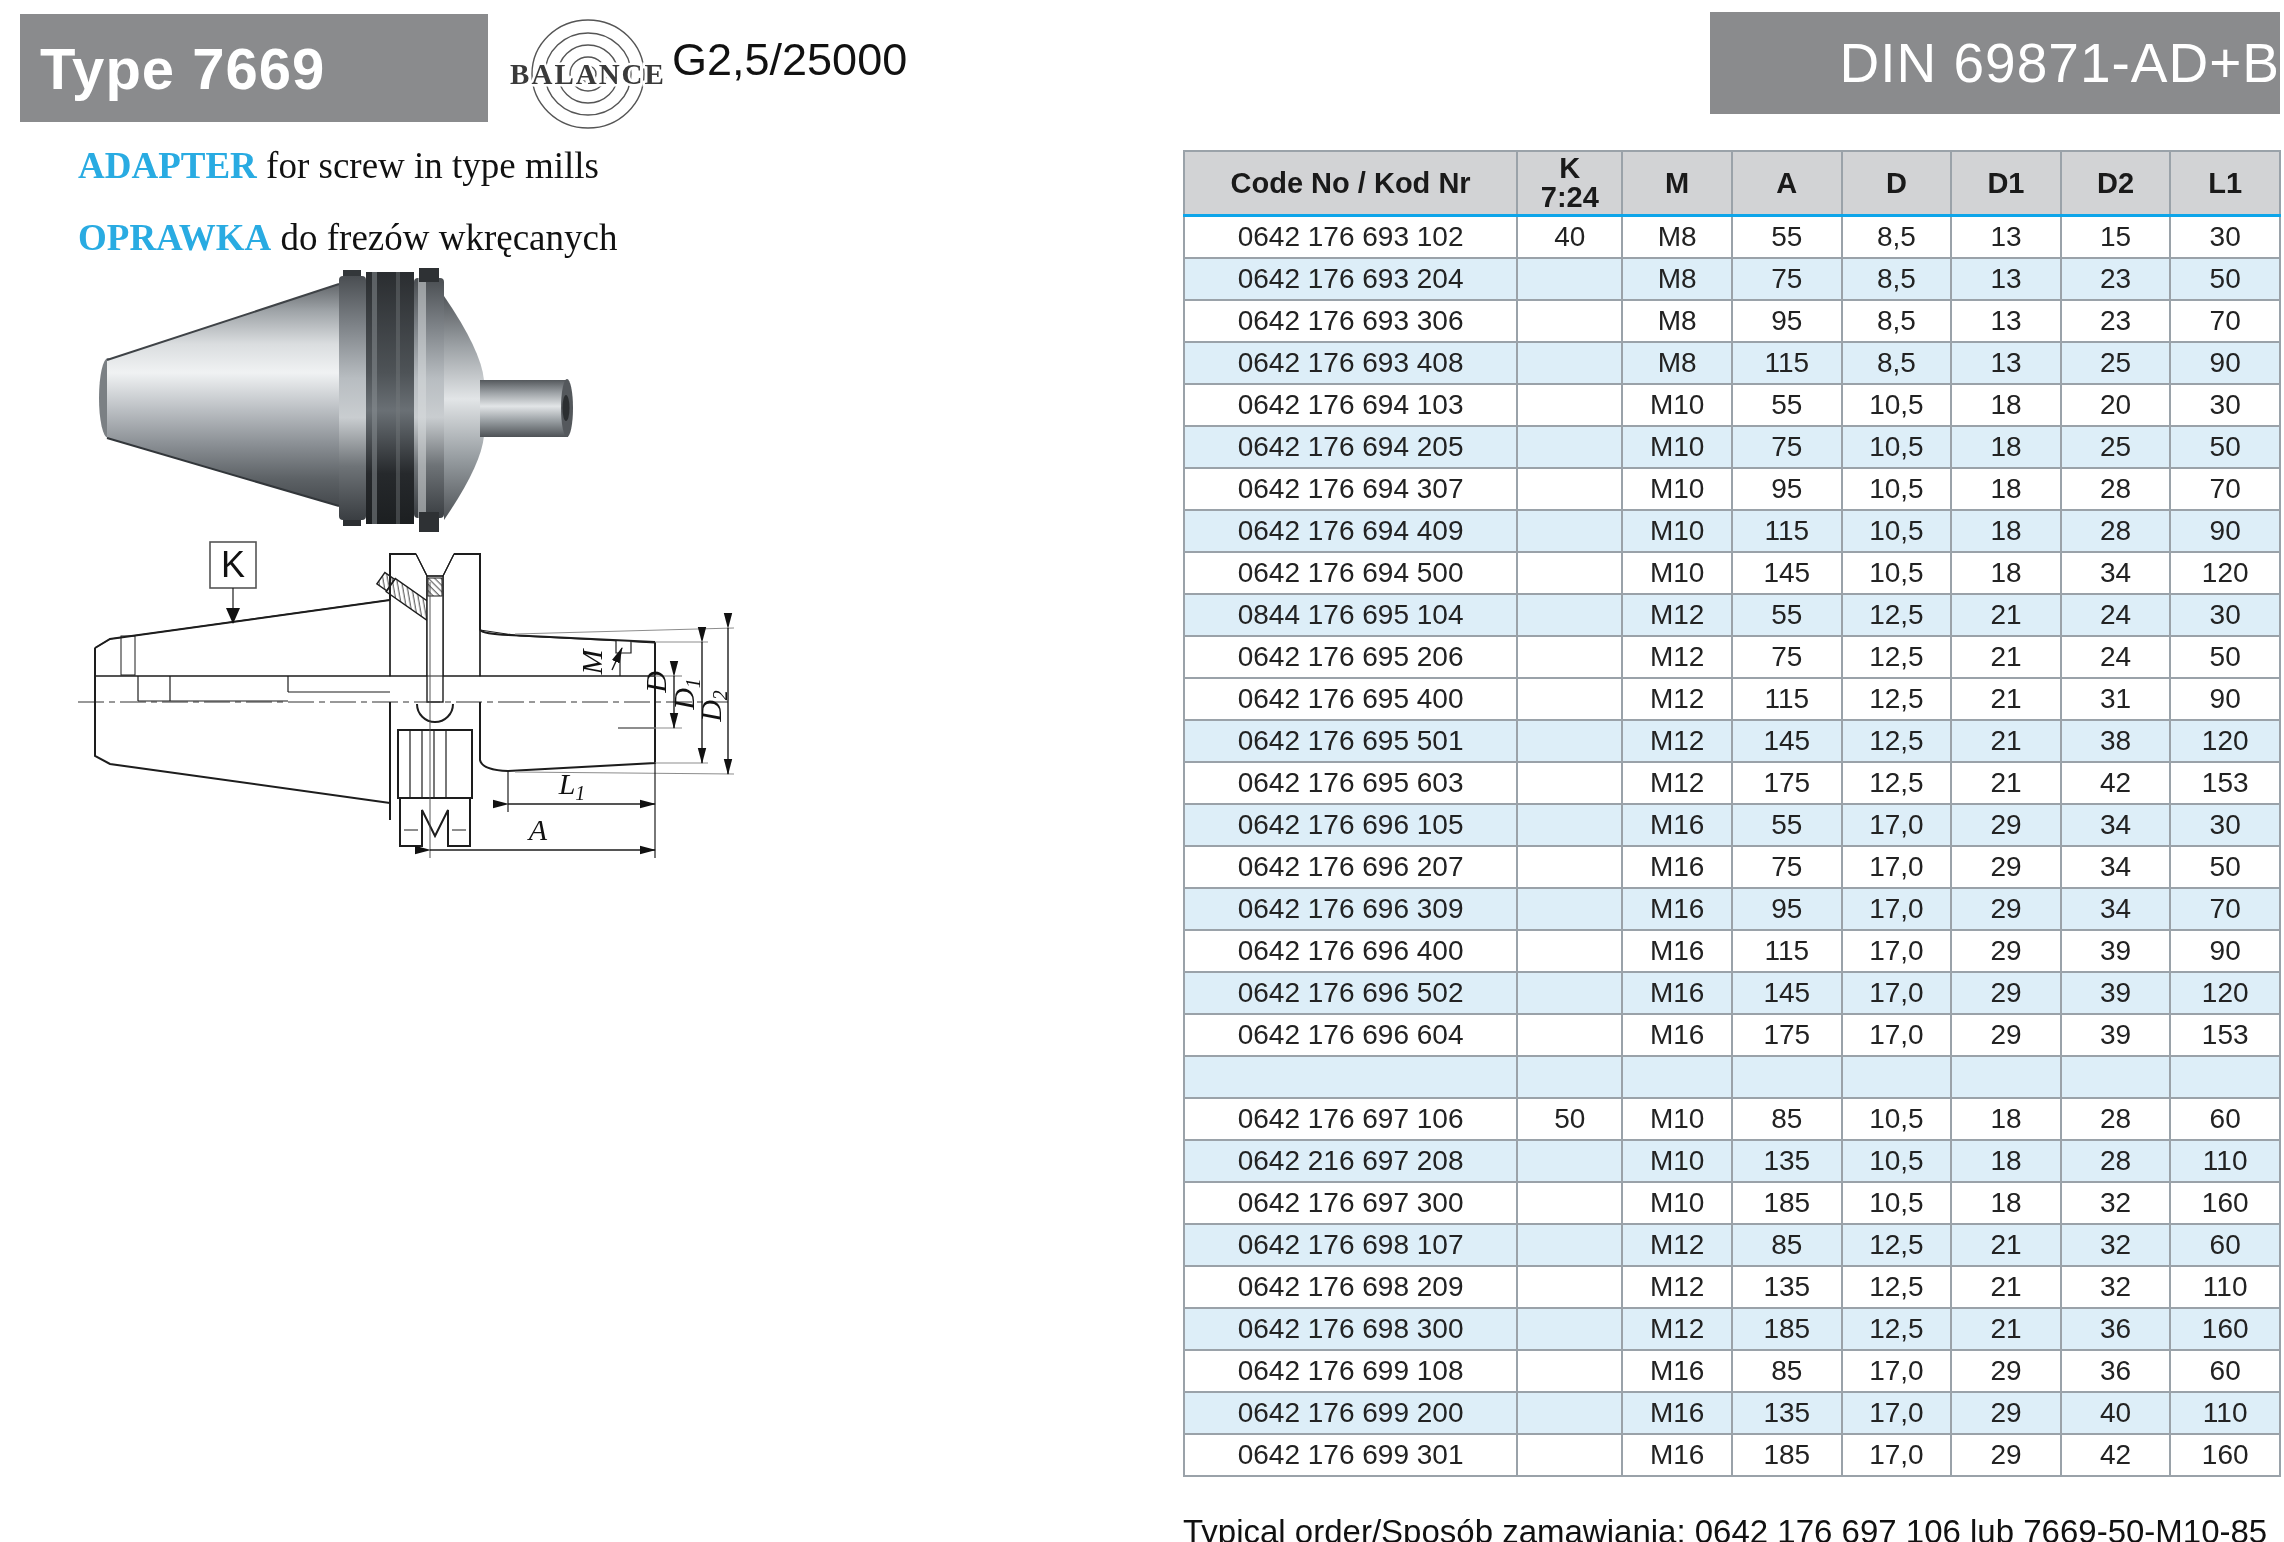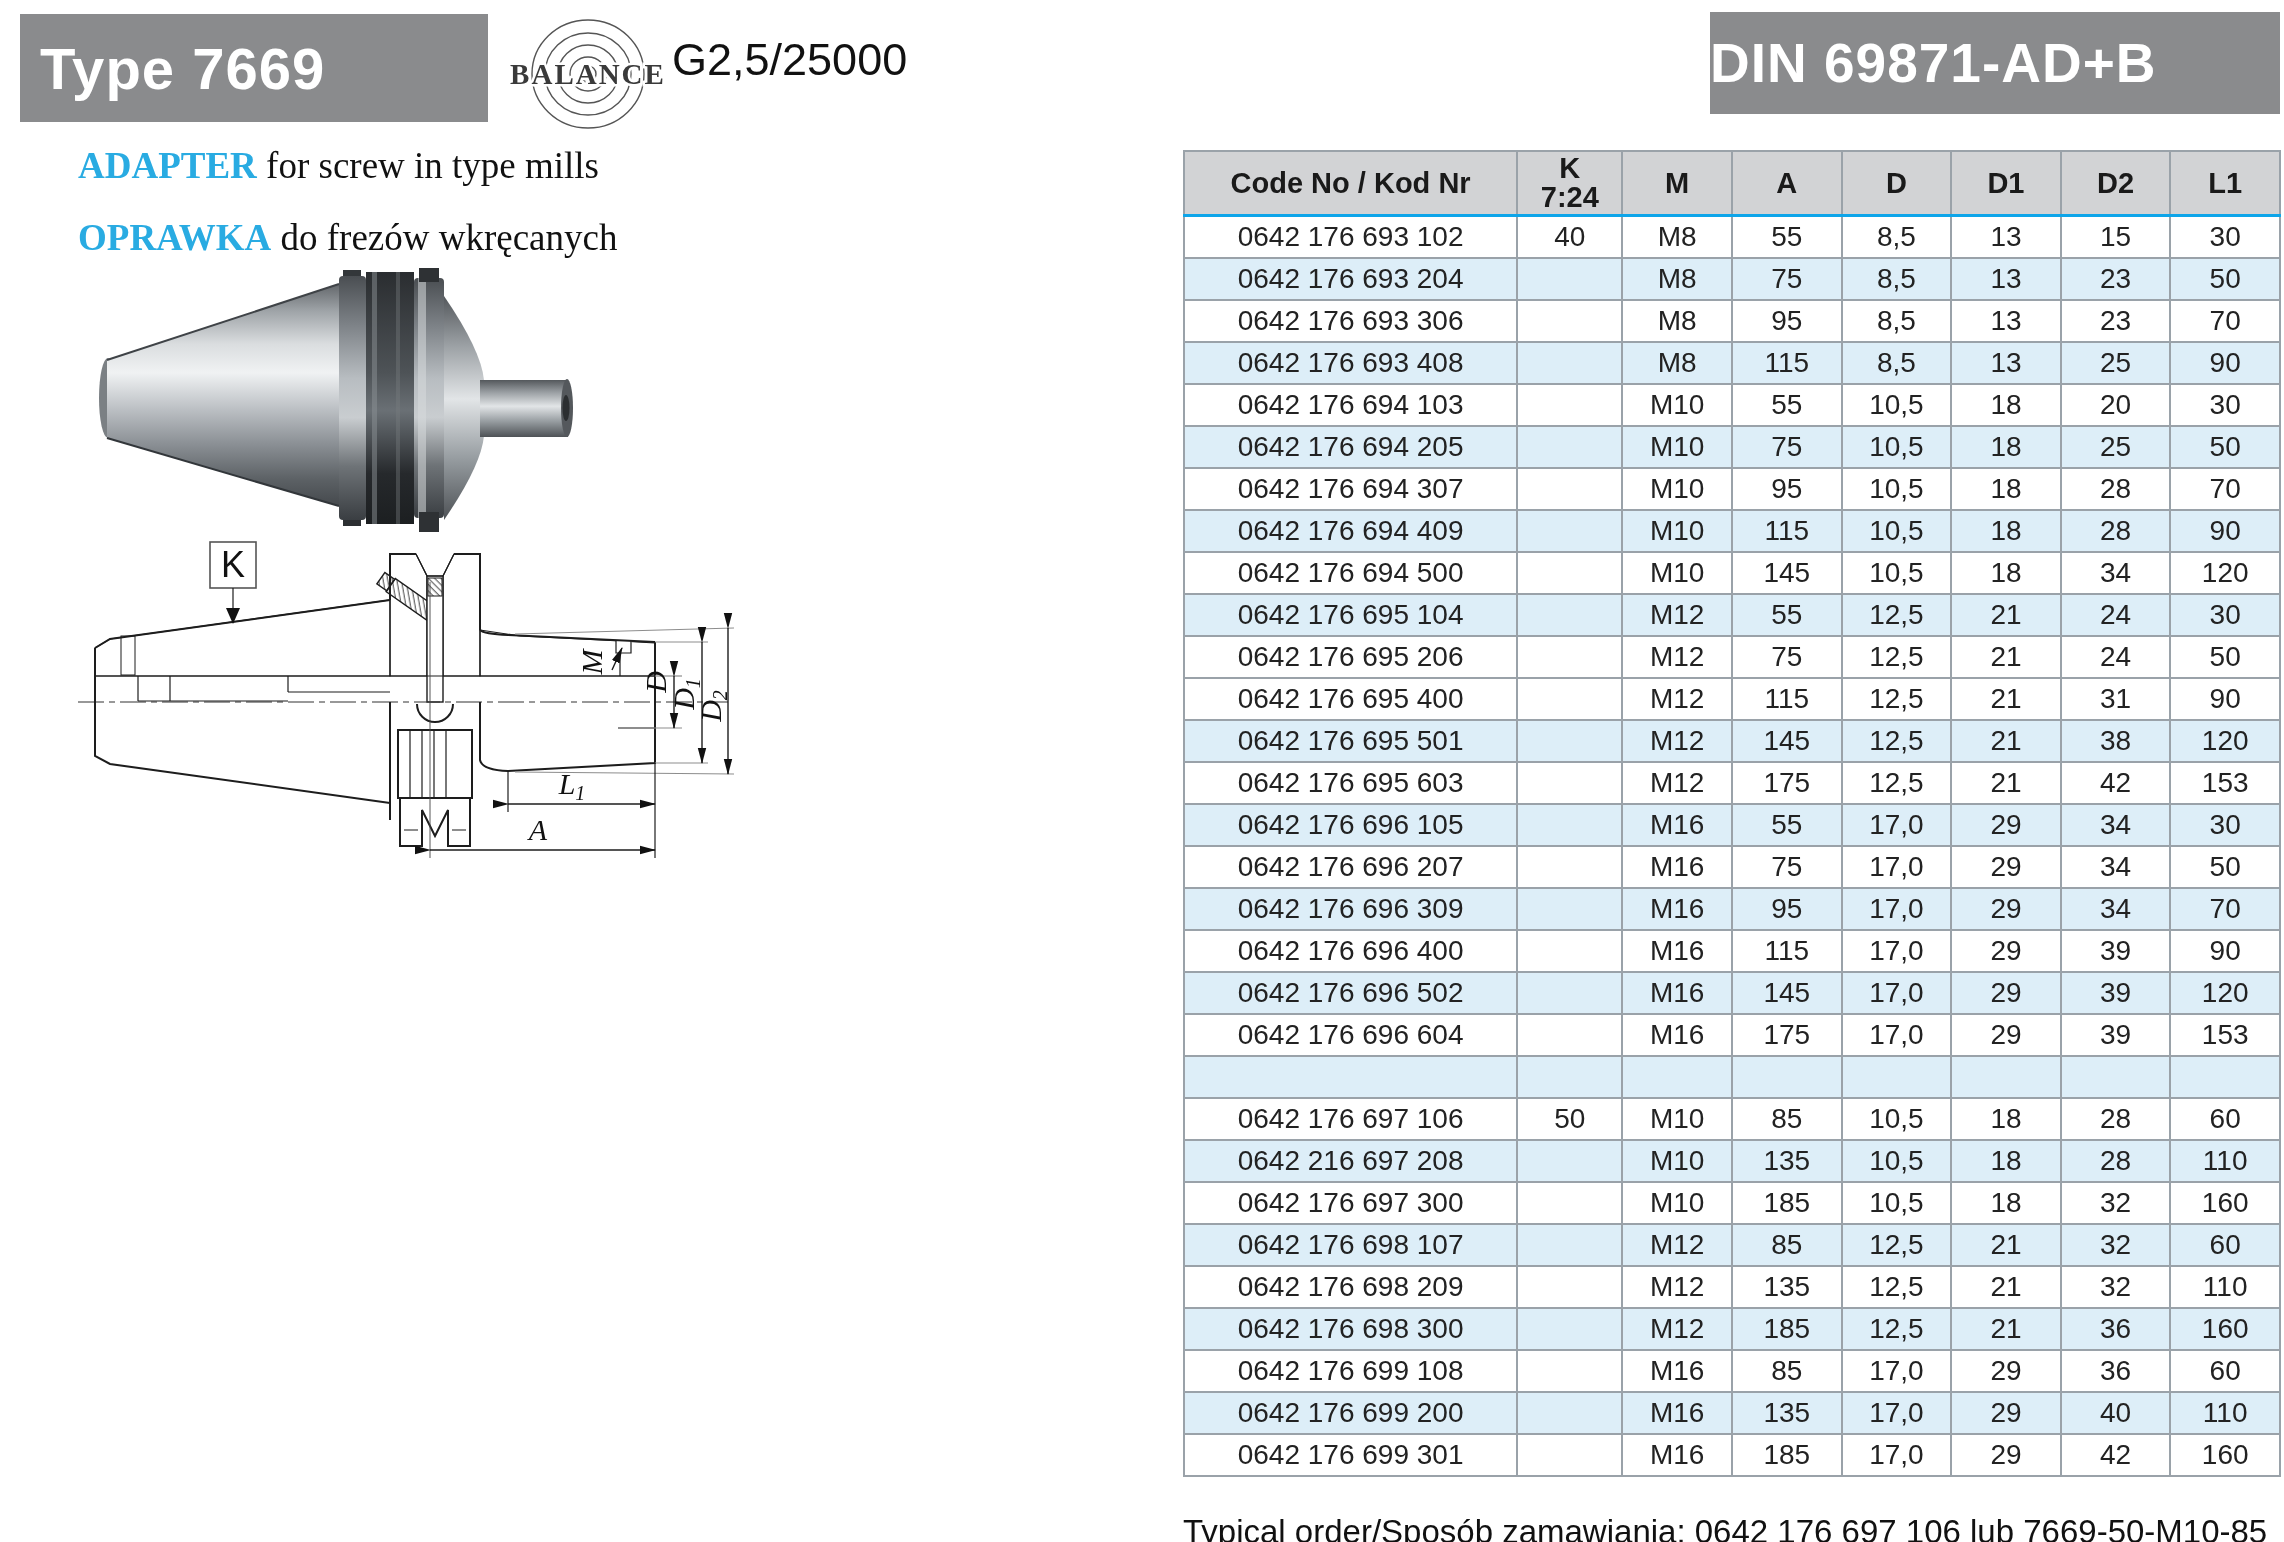--- a/index.html
+++ b/index.html
@@ -10,22 +10,22 @@
   .abs{position:absolute;}
   
   .type-box{
     left:20px;top:14px;width:468px;height:108px;background:#8a8b8d;
     color:#fff;font-weight:bold;font-size:58px;
     display:flex;align-items:center;padding-left:20px;box-sizing:border-box;
     letter-spacing:1px;
   }
   .din-box{
     left:1710px;top:12px;width:570px;height:102px;background:#8a8b8d;
-    color:#fff;font-weight:bold;font-size:55px;
-    display:flex;align-items:center;justify-content:flex-start;letter-spacing:1px;
+    color:#fff;font-weight:normal;font-size:55px;
+    display:flex;align-items:center;justify-content:flex-end;letter-spacing:1px;
   }
   .balance-logo{left:498px;top:16px;width:180px;height:120px;}
   .balance-text{
     font-family:"Liberation Serif",serif;font-weight:bold;font-size:29px;
     fill:#3a3a3a;letter-spacing:2px;
     paint-order:stroke;stroke:#ffffff;stroke-width:5px;
   }
   .gval{left:672px;top:34px;font-size:45px;color:#111;}
   
   .subline{left:78px;font-size:37px;color:#111;font-family:Liberation Serif, serif;}
@@ -354,21 +354,21 @@
           <td>0642 176 694 500</td>
           <td></td>
           <td>M10</td>
           <td>145</td>
           <td>10,5</td>
           <td>18</td>
           <td>34</td>
           <td>120</td>
         </tr>
         <tr class="alt">
-          <td>0642 176 695 104</td>
+          <td>0844 176 695 104</td>
           <td></td>
           <td>M12</td>
           <td>55</td>
           <td>12,5</td>
           <td>21</td>
           <td>24</td>
           <td>30</td>
         </tr>
         <tr>
           <td>0642 176 695 206</td>

